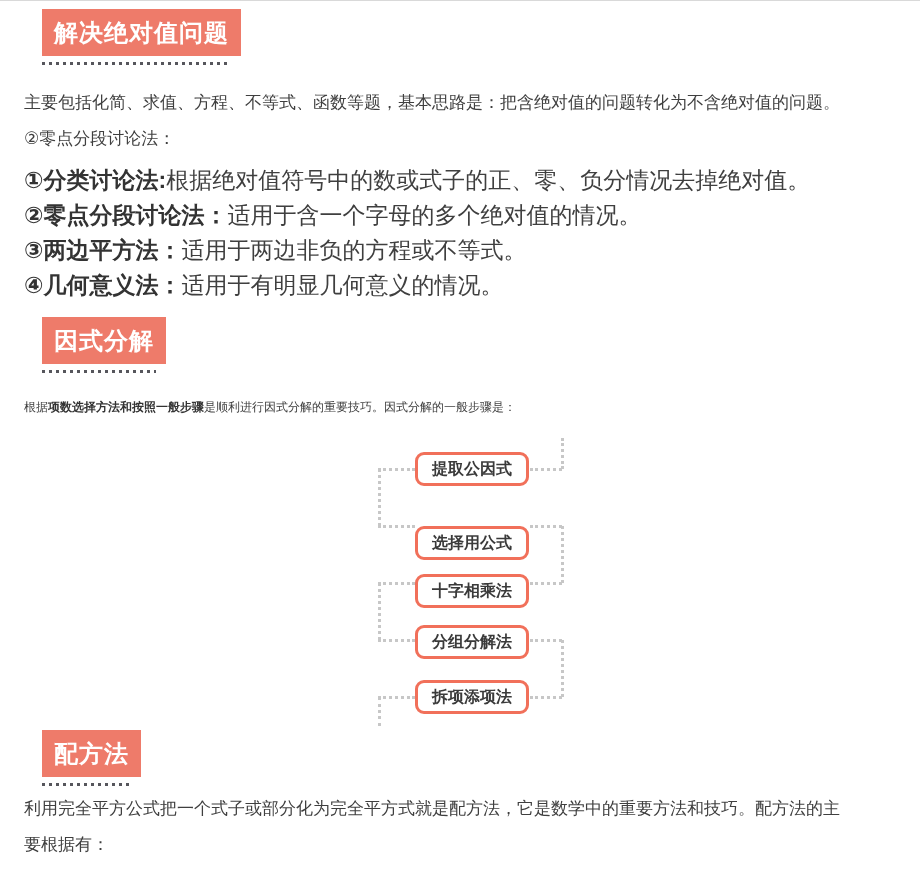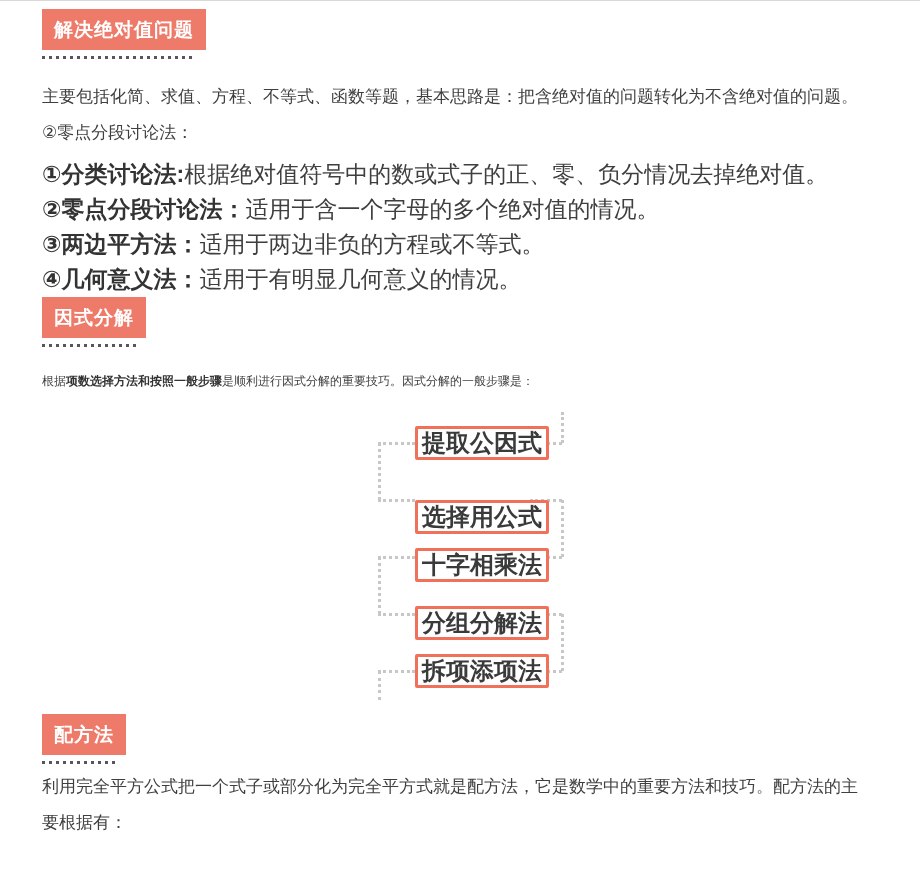--- a/index.html
+++ b/index.html
@@ -6,42 +6,42 @@
   html, body { width: 920px; }
   body {
     width: 920px; height: 891px;
     background: #ffffff;
     border-top: 1px solid #d9d9d9;
     font-family: "Liberation Sans", "DejaVu Sans", sans-serif;
     color: #3f3f3f;
     overflow: hidden;
     position: relative;
   }
-  .content { padding: 0 30px 0 42px; }
+  .content { padding: 0 30px 0 24px; }
 
   
   .badge-wrap { display: inline-block; margin-left: 42px; }
   .badge {
     display: inline-block;
     background: #ee7b6a;
     color: #ffffff;
-    font-size: 19px;
+    font-size: 24px;
     font-weight: bold;
     padding: 8px 12px 7px 12px;
     letter-spacing: 1px;
   }
   .dotted-underline {
     height: 3px;
     margin-top: 6px;
     width: calc(100% - 10px);
     background: repeating-linear-gradient(to right, #56565c 0 3px, transparent 3px 7px);
   }
   .badge-wrap.m1 { margin-top: 8px; }
-  .badge-wrap.m2 { }
-  .badge-wrap.m3 { margin-top: 10px; }
+  .badge-wrap.m2 { margin-top: 14px; }
+  .badge-wrap.m3 { margin-top: 0; }
 
   .para { font-size: 17px; line-height: 36px; margin-top: 20px; }
   .para .line { display: block; }
 
   .items { list-style: none; margin-top: 6px; }
   .items li { font-size: 23px; line-height: 35px; }
   .items b { font-weight: bold; color: #333333; }
 
   .intro-inline { font-size: 12px; line-height: 36px; margin-top: 16px; }
   .intro-inline b { color: #333333; }
@@ -53,31 +53,31 @@
     height: 292px;
     margin-top: 13px;
   }
   .flow-box {
     position: absolute;
     left: 415px;
     min-width: 114px;
     text-align: center;
     background: #ffffff;
     border: 3px solid #f1705a;
-    border-radius: 2px;
-    font-size: 24px;
+    border-radius: 9px;
+    font-size: 16px;
     font-weight: bold;
     color: #3a3a3a;
     line-height: 24px;
     padding: 2px 4px;
     z-index: 2;
     white-space: nowrap;
   }
   .fb1 { top: 14px; }  .fb2 { top: 88px; }  .fb3 { top: 136px; }
-  .fb4 { top: 194px; } .fb5 { top: 242px; }
+  .fb4 { top: 187px; } .fb5 { top: 242px; }
   .h-conn { position: absolute; height: 0; border-top: 3px dotted #c7c7c7; z-index: 1; }
   .v-conn { position: absolute; width: 0; border-left: 3px dotted #c7c7c7; z-index: 1; }
 
   
   .formula {
     margin-top: 28px;
     margin-left: 72px;
     font-family: "Liberation Serif", "DejaVu Serif", serif;
     font-size: 26px;
     color: #1d1d1d;

